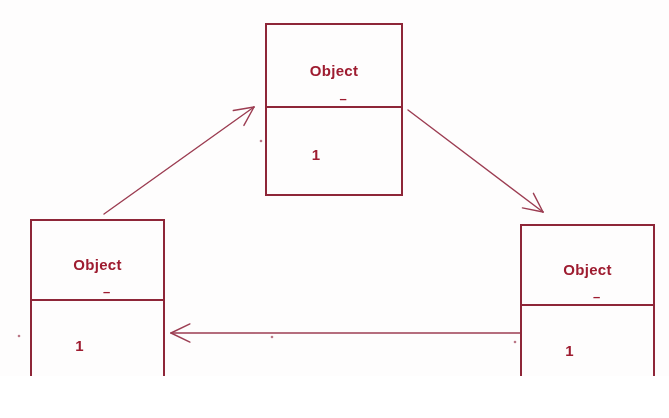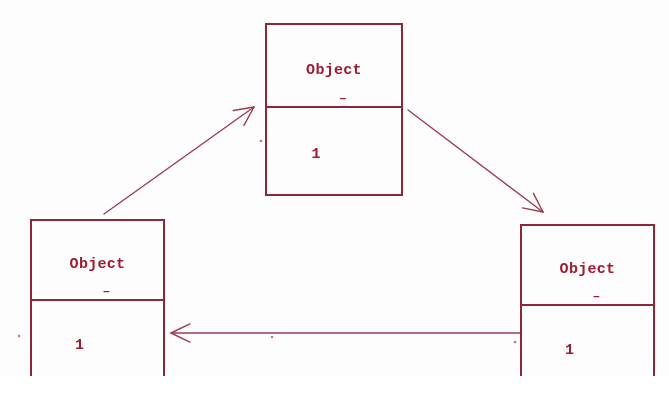--- a/index.html
+++ b/index.html
@@ -13,21 +13,20 @@
   body{
     font-family:"Liberation Sans", sans-serif;
     background:#ffffff;
   }
   .canvas{
     position:relative;
     width:669px;
     height:376px;
     background:var(--bg);
     overflow:hidden;
-    font-family:Liberation Mono, monospace;
   }
   .edges-layer{
     position:absolute;
     left:0;top:0;
     width:669px;height:418px;
     pointer-events:none;
   }
   .node{
     position:absolute;
     box-sizing:border-box;

